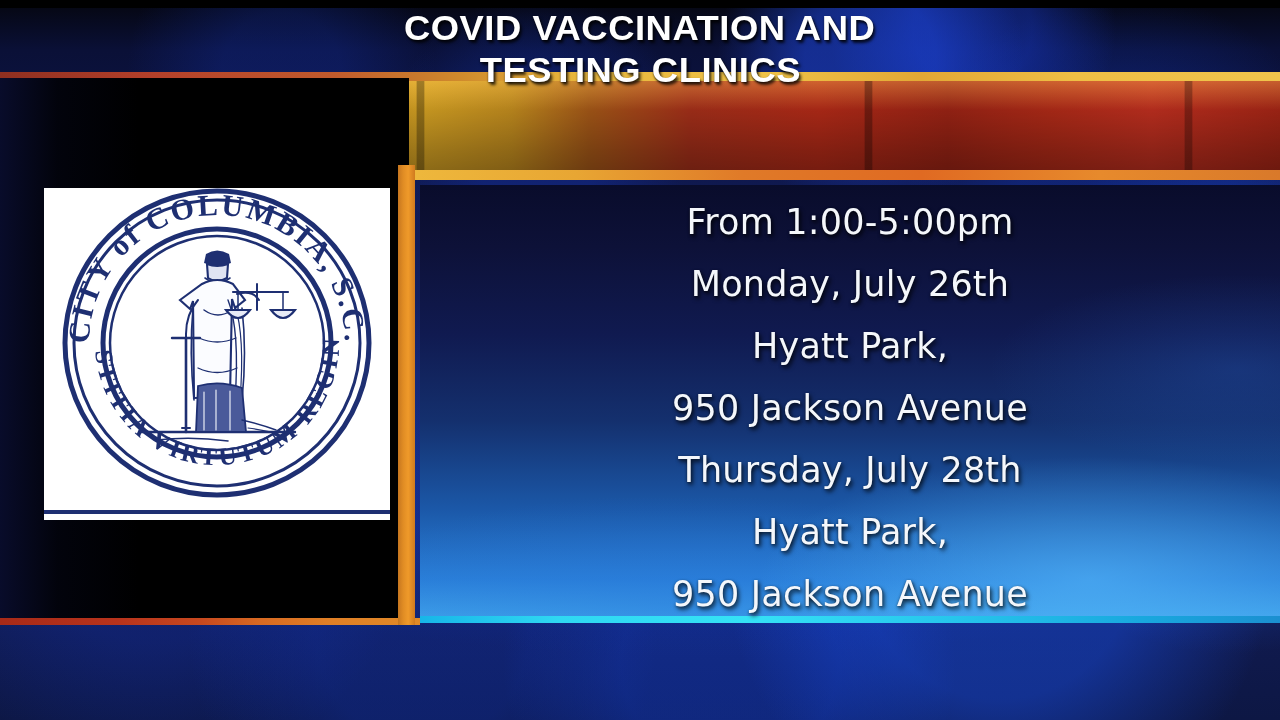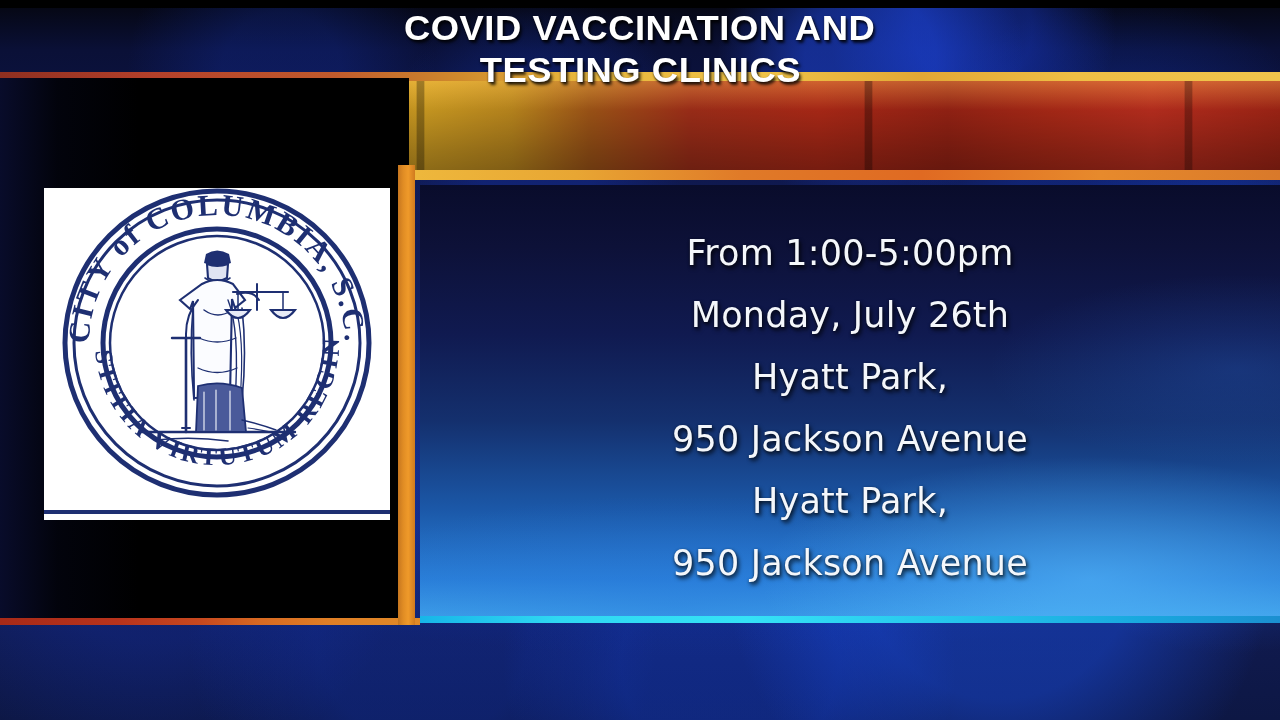--- a/index.html
+++ b/index.html
@@ -178,19 +178,20 @@
     <div class="seal-underline"></div>
   </div>
 
   <div class="content">
     <div class="content-glow"></div>
     <div class="lines">
       <span class="line">From  1:00-5:00pm</span>
       <span class="line">Monday, July 26th</span>
       <span class="line">Hyatt Park,</span>
       <span class="line">950 Jackson Avenue</span>
+      <span class="line">Thursday, July 28th</span>
       <span class="line">Hyatt Park,</span>
       <span class="line">950 Jackson Avenue</span>
     </div>
     <div class="content-cyan"></div>
   </div>
 
 </div>
 
 </body></html>

